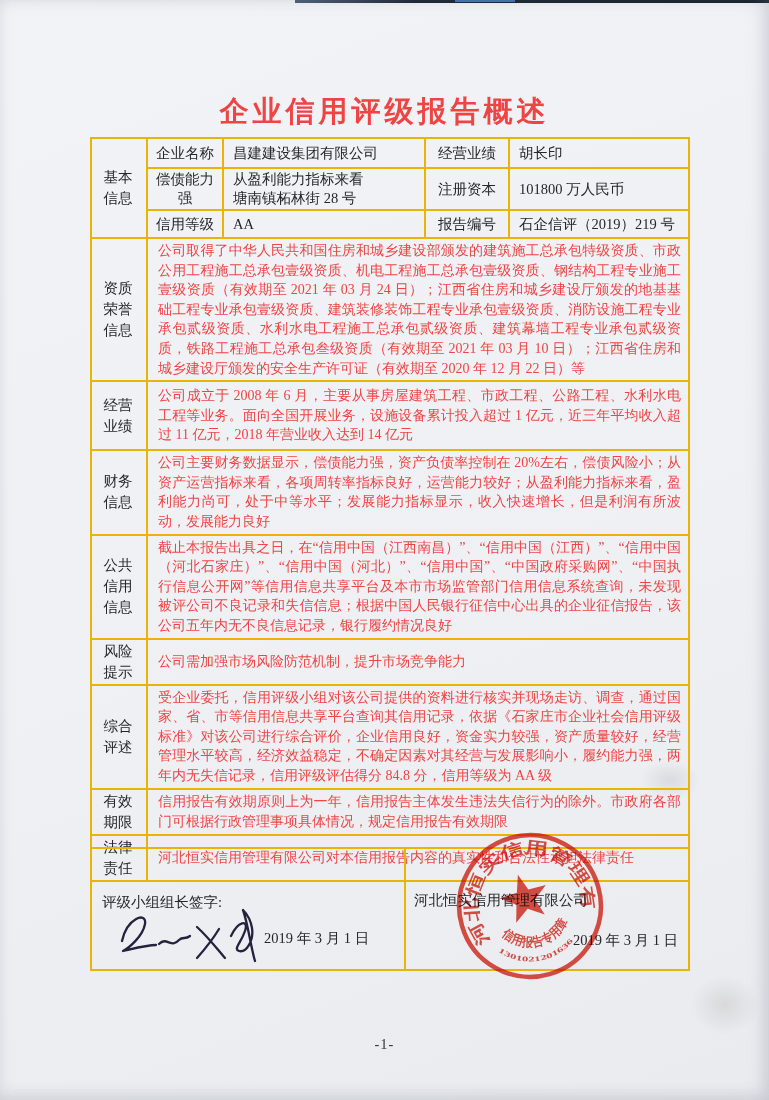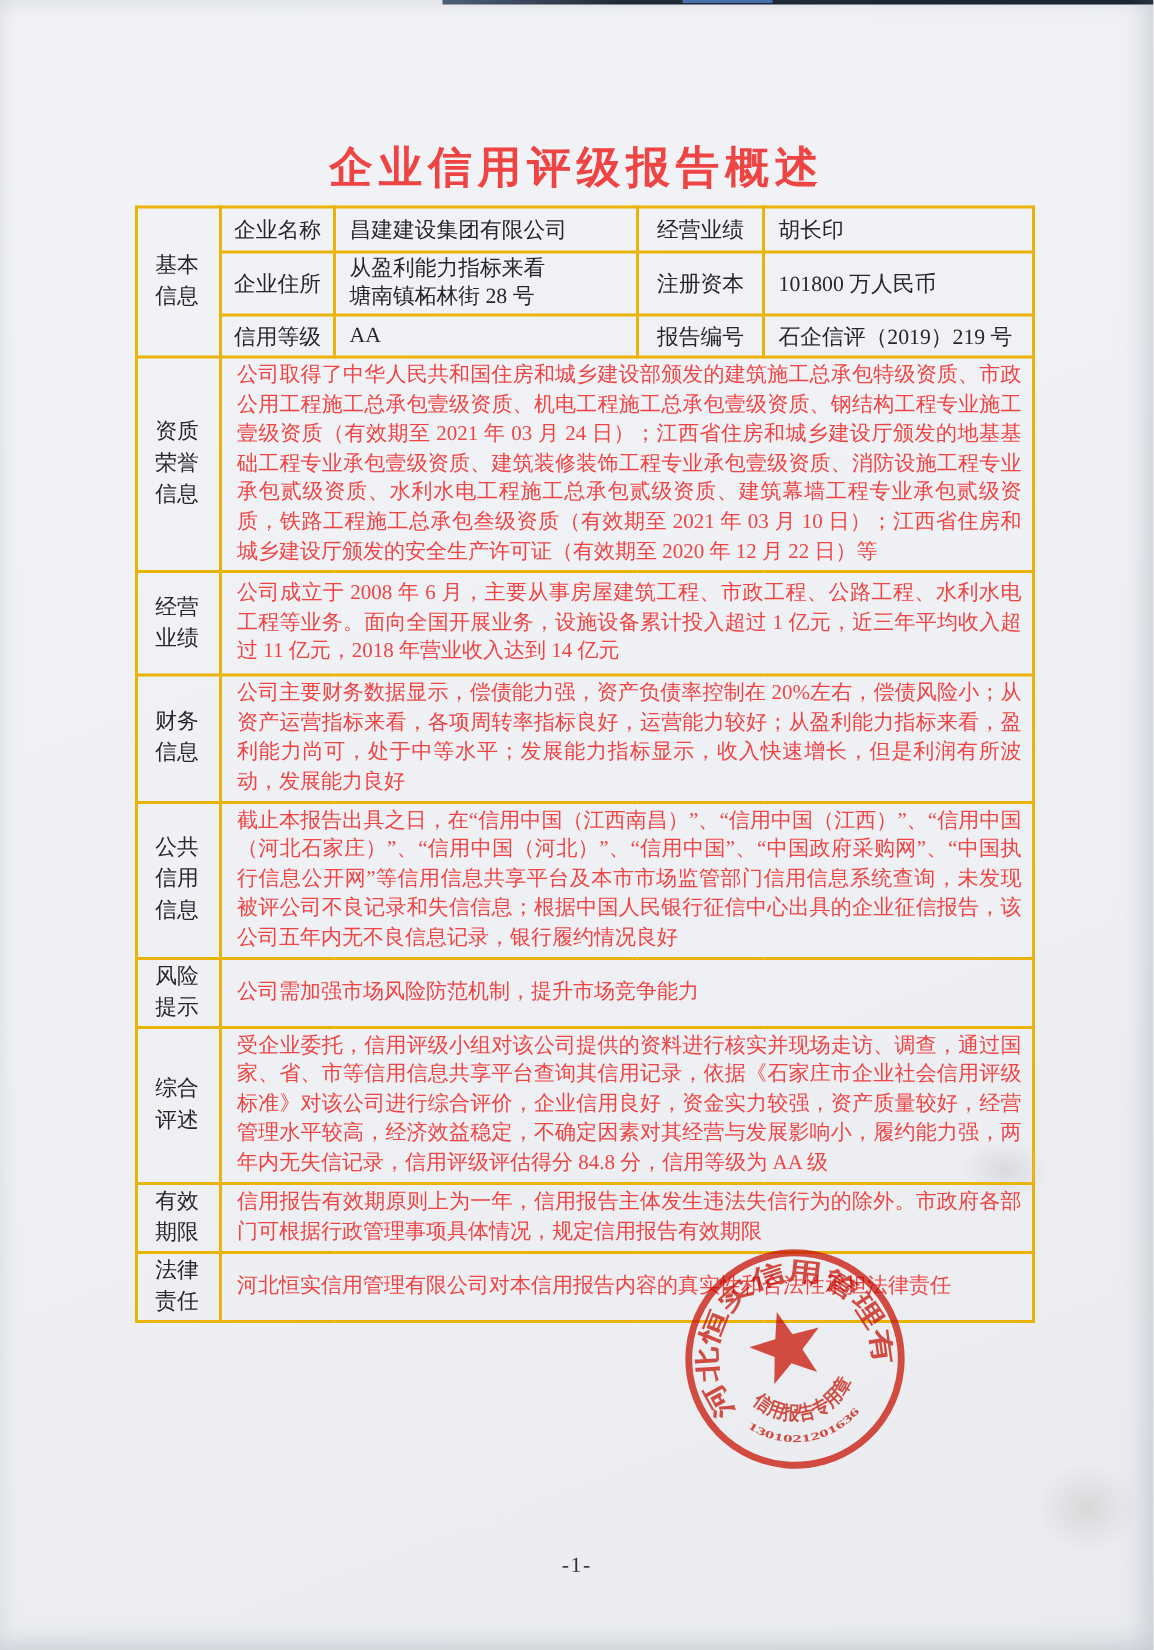--- a/index.html
+++ b/index.html
@@ -73,21 +73,21 @@
     </colgroup>
   <tbody>
       <tr style="height:30px;">
     <td class="lab" rowspan="3"><span class="labwrap">基本信息</span></td>
     <td class="key">企业名称</td>
     <td class="val">昌建建设集团有限公司</td>
     <td class="key">经营业绩</td>
     <td class="val">胡长印</td>
   </tr>
   <tr style="height:42px;">
-    <td class="key">企业住所</td>
+    <td class="key">偿债能力强</td>
     <td class="val">
       <div class="l2">从盈利能力指标来看</div>
       <div class="l2">塘南镇柘林街 28 号</div>
     </td>
     <td class="key">注册资本</td>
     <td class="val">101800 万人民币</td>
   </tr>
   <tr style="height:28px;">
     <td class="key">信用等级</td>
     <td class="val">AA</td>
@@ -129,20 +129,37 @@
   </tr>
 </tbody>
   </table>
 
 <table class="tbl t2">
   <colgroup>
       <col style="width:314px">
       <col style="width:284px">
     </colgroup>
   <tbody>
+  <tr style="height:122px;">
+    <td class="sigcell">
+      <span class="leader-label">评级小组组长签字:</span>
+      <svg class="signature-svg" viewBox="0 0 158 64">
+        <path d="M8 36 C13 13, 33 6, 31 19 C29 31, 15 43, 9 46 C22 43, 33 40, 42 40"></path>
+        <path d="M45 39 C53 31, 57 44, 65 35 C69 31, 71 35, 76 31"></path>
+        <path d="M83 22 C95 33, 103 44, 111 53"></path>
+        <path d="M105 24 C99 34, 91 44, 83 53"></path>
+        <path d="M117 31 C124 16, 135 14, 131 26 C127 38, 119 44, 125 46 C132 48, 140 36, 138 23 C137 17, 134 10, 129 5 C134 19, 137 43, 141 56"></path>
+      </svg>
+      <span class="team-date">2019 年 3 月 1 日</span>
+    </td>
+    <td class="sigcell">
+      <span class="agency-company">河北恒实信用管理有限公司</span>
+      <span class="agency-date">2019 年 3 月 1 日</span>
+    </td>
+  </tr>
 </tbody>
   </table>
 
 <div class="stamp">
   <svg viewBox="-85 -85 170 170" width="172" height="172">
     <defs>
       <path id="arcTop" d="M -47.1 22 A 52 52 0 1 1 47.1 22" fill="none"></path>
       <path id="arcBottom" d="M -34.6 20 A 40 40 0 0 0 34.6 20" fill="none"></path>
       <path id="arcNum" d="M -45 31.5 A 55 55 0 0 0 45 31.5" fill="none"></path>
     </defs>

